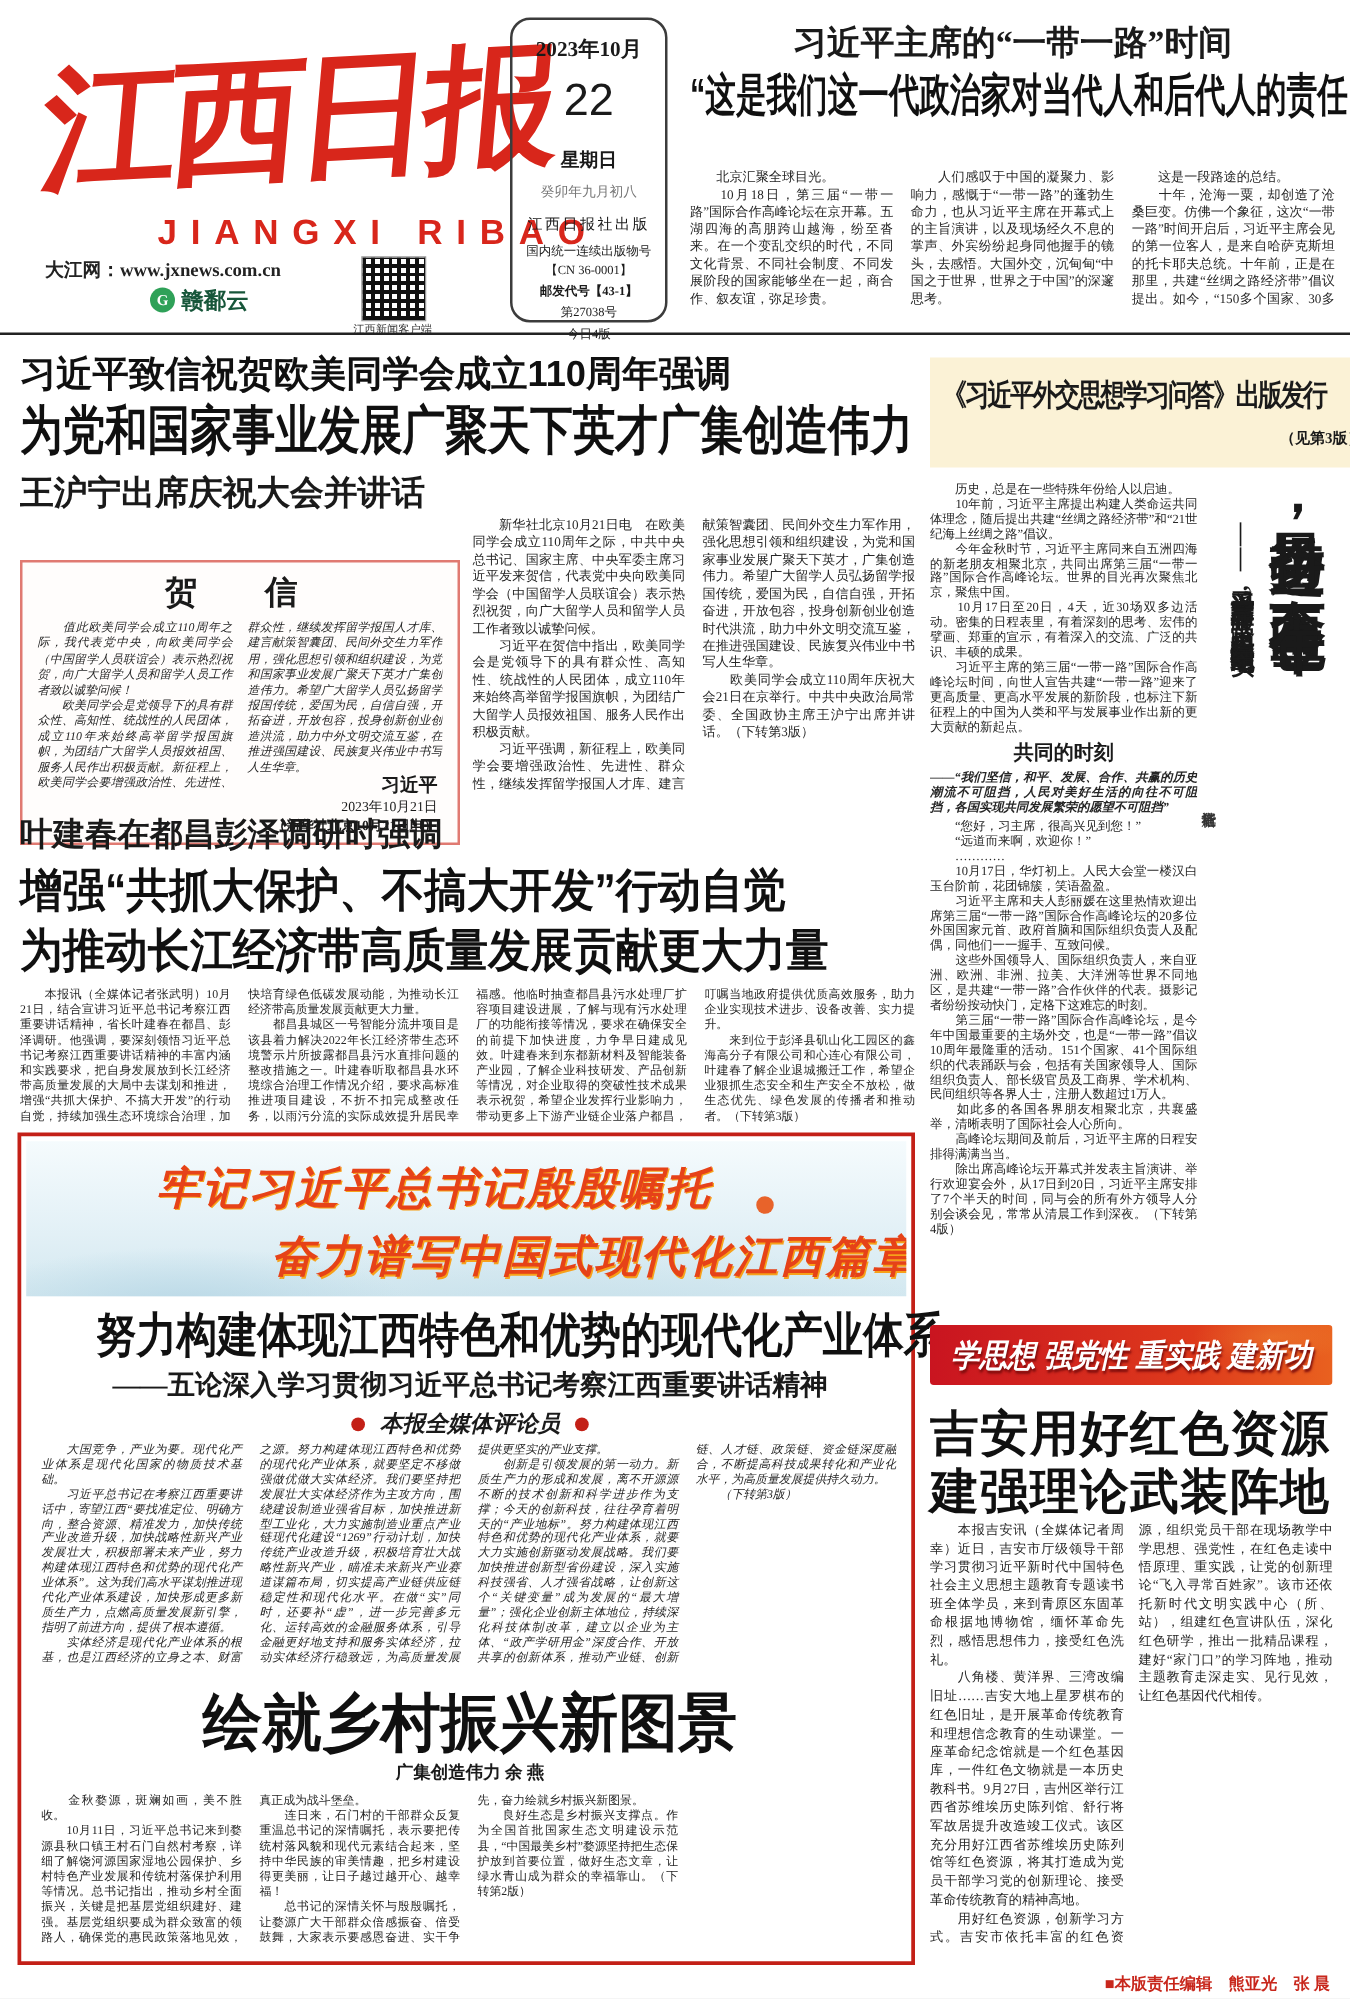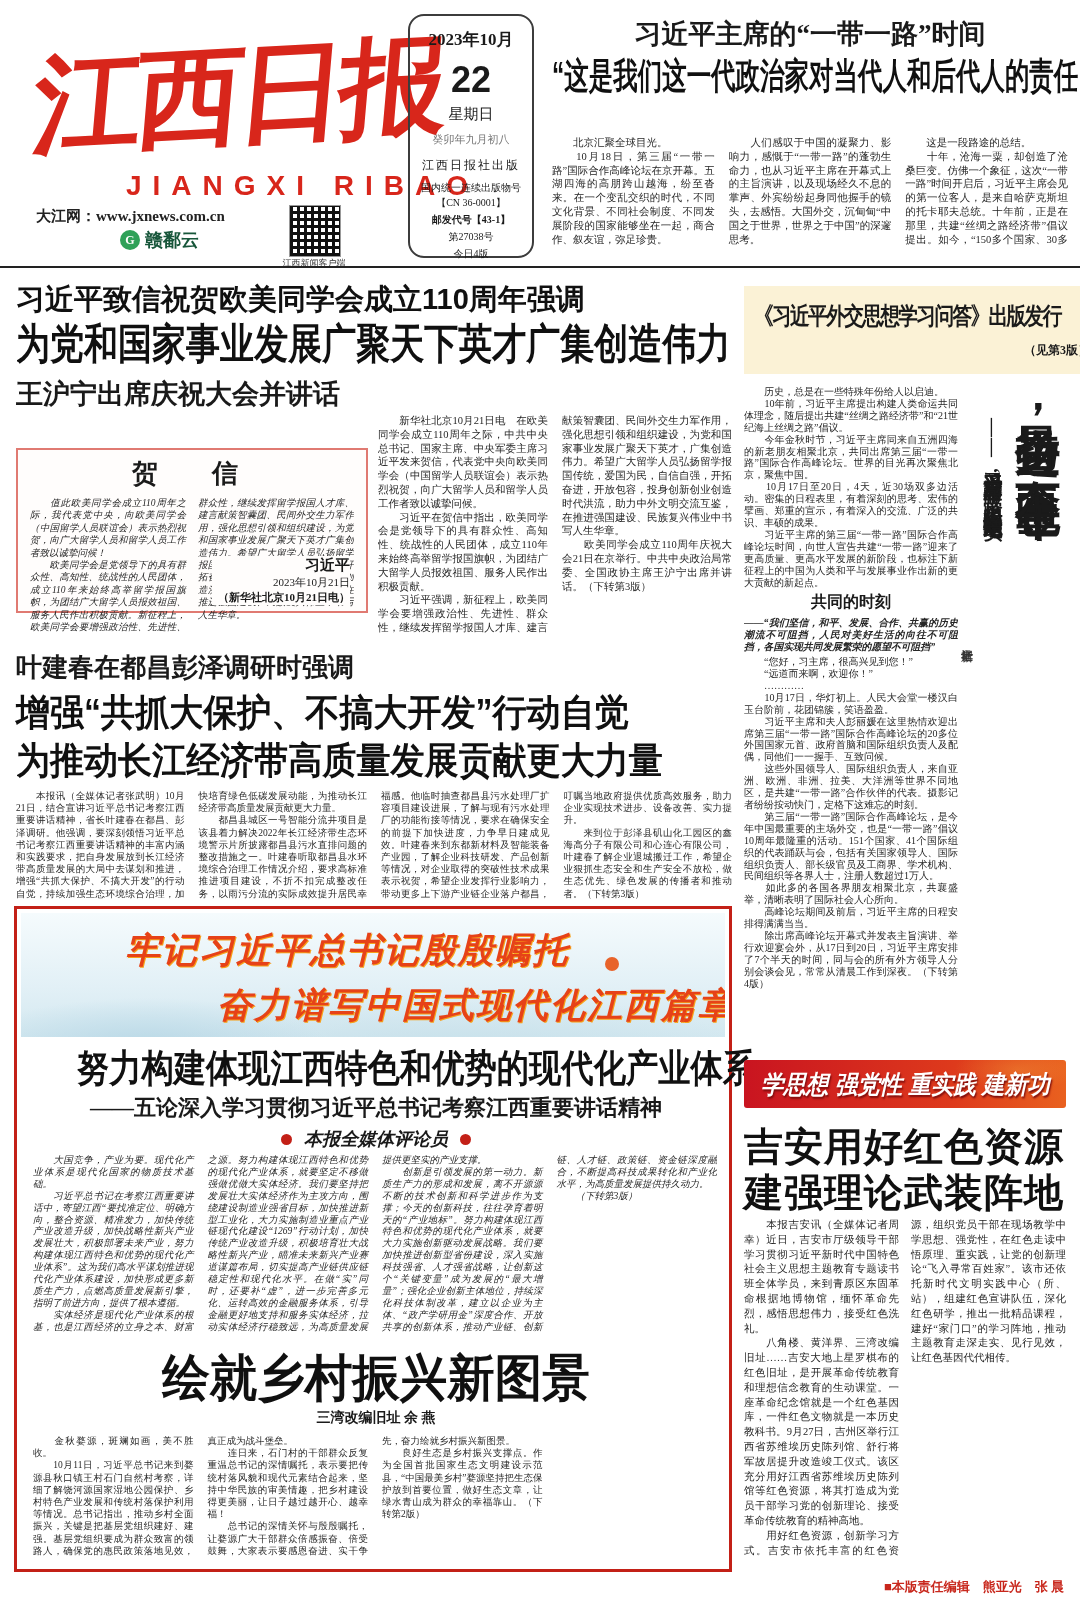--- a/index.html
+++ b/index.html
@@ -22,22 +22,22 @@
               font-size:12px;line-height:20px;text-align:center;font-weight:bold;}
   .cloud-name{font-size:18px;font-weight:900;color:#17563a;}
   .qr{width:50px;height:50px;border:1px solid #999;
       background:
         repeating-linear-gradient(0deg,#111 0 3px,transparent 3px 7px),
         repeating-linear-gradient(90deg,#111 0 3px,#fff 3px 7px);}
   .qr-caption{font-size:9px;color:#333;width:78px;text-align:center;}
   .datebox{width:126px;height:244px;border:2px solid #3c3c3c;border-radius:16px;
            text-align:center;padding-top:12px;box-sizing:border-box;}
   .datebox .ym{font-size:17px;font-weight:bold;}
-  .datebox .dd{font-size:36px;font-weight:bold;margin-top:8px;}
-  .datebox .wk{font-size:15px;font-weight:normal;margin-top:4px;}
+  .datebox .dd{font-size:36px;font-weight:normal;margin-top:8px;}
+  .datebox .wk{font-size:15px;font-weight:bold;margin-top:18px;}
   .datebox .lunar{font-size:11px;color:#777;margin-top:8px;}
   .datebox .pub{font-size:12px;margin-top:10px;letter-spacing:2px;}
   .datebox .tiny{font-size:10px;margin-top:6px;line-height:1.5;}
   .rule{background:#222;}
   
   .kicker1{font-size:27px;font-weight:900;}
   .bigline{font-weight:900;color:#101010;font-family:"Liberation Sans",sans-serif;}
   
   .letterbox{border:2px solid #e07a72;box-sizing:border-box;background:#fffdfc;}
   .letter-title{font-size:26px;font-weight:900;letter-spacing:14px;text-align:center;}
@@ -114,21 +114,21 @@
 　　这是一段征程的起航。（下转第3版）</div>
 
   <div class="abs rule" style="left:0;top:266px;width:1080px;height:2px;"></div>
 
   <div class="abs bigline" style="left:16px;top:280px;font-size:29px;">习近平致信祝贺欧美同学会成立110周年强调</div>
   <div class="abs" style="left:16px;top:316px;width:716px;">
     <span class="squeeze bigline" style="font-size:42px;transform:scaleX(.81);">为党和国家事业发展广聚天下英才广集创造伟力</span>
   </div>
   <div class="abs" style="left:16px;top:376px;font-size:27px;font-weight:900;">王沪宁出席庆祝大会并讲话</div>
 
-  <div class="abs letterbox" style="left:16px;top:448px;width:352px;height:165px;">
+  <div class="abs letterbox" style="left:16px;top:448px;width:352px;height:228px;">
     <div class="letter-title" style="margin-top:6px;">贺　信</div>
     <div class="body-text kai" style="margin:6px 12px 0 12px;height:138px;column-count:2;column-gap:12px;font-size:9.5px;line-height:12.4px;">　　值此欧美同学会成立110周年之际，我代表党中央，向欧美同学会（中国留学人员联谊会）表示热烈祝贺，向广大留学人员和留学人员工作者致以诚挚问候！
 　　欧美同学会是党领导下的具有群众性、高知性、统战性的人民团体，成立110年来始终高举留学报国旗帜，为团结广大留学人员报效祖国、服务人民作出积极贡献。新征程上，欧美同学会要增强政治性、先进性、群众性，继续发挥留学报国人才库、建言献策智囊团、民间外交生力军作用，强化思想引领和组织建设，为党和国家事业发展广聚天下英才广集创造伟力。希望广大留学人员弘扬留学报国传统，爱国为民，自信自强，开拓奋进，开放包容，投身创新创业创造洪流，助力中外文明交流互鉴，在推进强国建设、民族复兴伟业中书写人生华章。</div>
     <div class="abs" style="right:16px;bottom:6px;text-align:right;background:#fffdfc;padding-left:6px;">
       <div style="font-size:15px;font-weight:900;">习近平</div>
       <div style="font-size:11px;">2023年10月21日</div>
       <div style="font-size:11px;font-weight:bold;">（新华社北京10月21日电）</div>
     </div>
   </div>
 
@@ -197,21 +197,21 @@
     </div>
     <div class="abs body-text kai" style="left:16px;top:246px;width:684px;height:182px;column-count:4;column-gap:14px;font-size:9.5px;line-height:11.9px;">　　大国竞争，产业为要。现代化产业体系是现代化国家的物质技术基础。
 　　习近平总书记在考察江西重要讲话中，寄望江西“要找准定位、明确方向，整合资源、精准发力，加快传统产业改造升级，加快战略性新兴产业发展壮大，积极部署未来产业，努力构建体现江西特色和优势的现代化产业体系”。这为我们高水平谋划推进现代化产业体系建设，加快形成更多新质生产力，点燃高质量发展新引擎，指明了前进方向，提供了根本遵循。
 　　实体经济是现代化产业体系的根基，也是江西经济的立身之本、财富之源。努力构建体现江西特色和优势的现代化产业体系，就要坚定不移做强做优做大实体经济。我们要坚持把发展壮大实体经济作为主攻方向，围绕建设制造业强省目标，加快推进新型工业化，大力实施制造业重点产业链现代化建设“1269”行动计划，加快传统产业改造升级，积极培育壮大战略性新兴产业，瞄准未来新兴产业赛道谋篇布局，切实提高产业链供应链稳定性和现代化水平。在做“实”同时，还要补“虚”，进一步完善多元化、运转高效的金融服务体系，引导金融更好地支持和服务实体经济，拉动实体经济行稳致远，为高质量发展提供更坚实的产业支撑。
 　　创新是引领发展的第一动力。新质生产力的形成和发展，离不开源源不断的技术创新和科学进步作为支撑；今天的创新科技，往往孕育着明天的“产业地标”。努力构建体现江西特色和优势的现代化产业体系，就要大力实施创新驱动发展战略。我们要加快推进创新型省份建设，深入实施科技强省、人才强省战略，让创新这个“关键变量”成为发展的“最大增量”；强化企业创新主体地位，持续深化科技体制改革，建立以企业为主体、“政产学研用金”深度合作、开放共享的创新体系，推动产业链、创新链、人才链、政策链、资金链深度融合，不断提高科技成果转化和产业化水平，为高质量发展提供持久动力。
 　　（下转第3版）</div>
 
     <div class="abs center" style="left:0;top:436px;width:718px;">
       <span class="squeeze bigline" style="font-size:50px;transform:scaleX(.95);transform-origin:center;">绘就乡村振兴新图景</span>
     </div>
-    <div class="abs byline-sm" style="left:0;top:500px;width:718px;font-weight:bold;">三湾改编旧址 余 燕</div>
+    <div class="abs byline-sm" style="left:0;top:500px;width:718px;font-weight:bold;">广集创造伟力 余 燕</div>
     <div class="abs body-text" style="left:16px;top:526px;width:684px;height:128px;column-count:4;column-gap:14px;font-size:9.5px;line-height:12.2px;">　　金秋婺源，斑斓如画，美不胜收。
 　　10月11日，习近平总书记来到婺源县秋口镇王村石门自然村考察，详细了解饶河源国家湿地公园保护、乡村特色产业发展和传统村落保护利用等情况。总书记指出，推动乡村全面振兴，关键是把基层党组织建好、建强。基层党组织要成为群众致富的领路人，确保党的惠民政策落地见效，真正成为战斗堡垒。
 　　连日来，石门村的干部群众反复重温总书记的深情嘱托，表示要把传统村落风貌和现代元素结合起来，坚持中华民族的审美情趣，把乡村建设得更美丽，让日子越过越开心、越幸福！
 　　总书记的深情关怀与殷殷嘱托，让婺源广大干部群众倍感振奋、倍受鼓舞，大家表示要感恩奋进、实干争先，奋力绘就乡村振兴新图景。
 　　良好生态是乡村振兴支撑点。作为全国首批国家生态文明建设示范县，“中国最美乡村”婺源坚持把生态保护放到首要位置，做好生态文章，让绿水青山成为群众的幸福靠山。（下转第2版）</div>
   </div>
 
   <div class="abs studybanner" style="left:744px;top:1060px;width:322px;height:48px;">
     <span class="t">学思想 强党性 重实践 建新功</span>
   </div>

